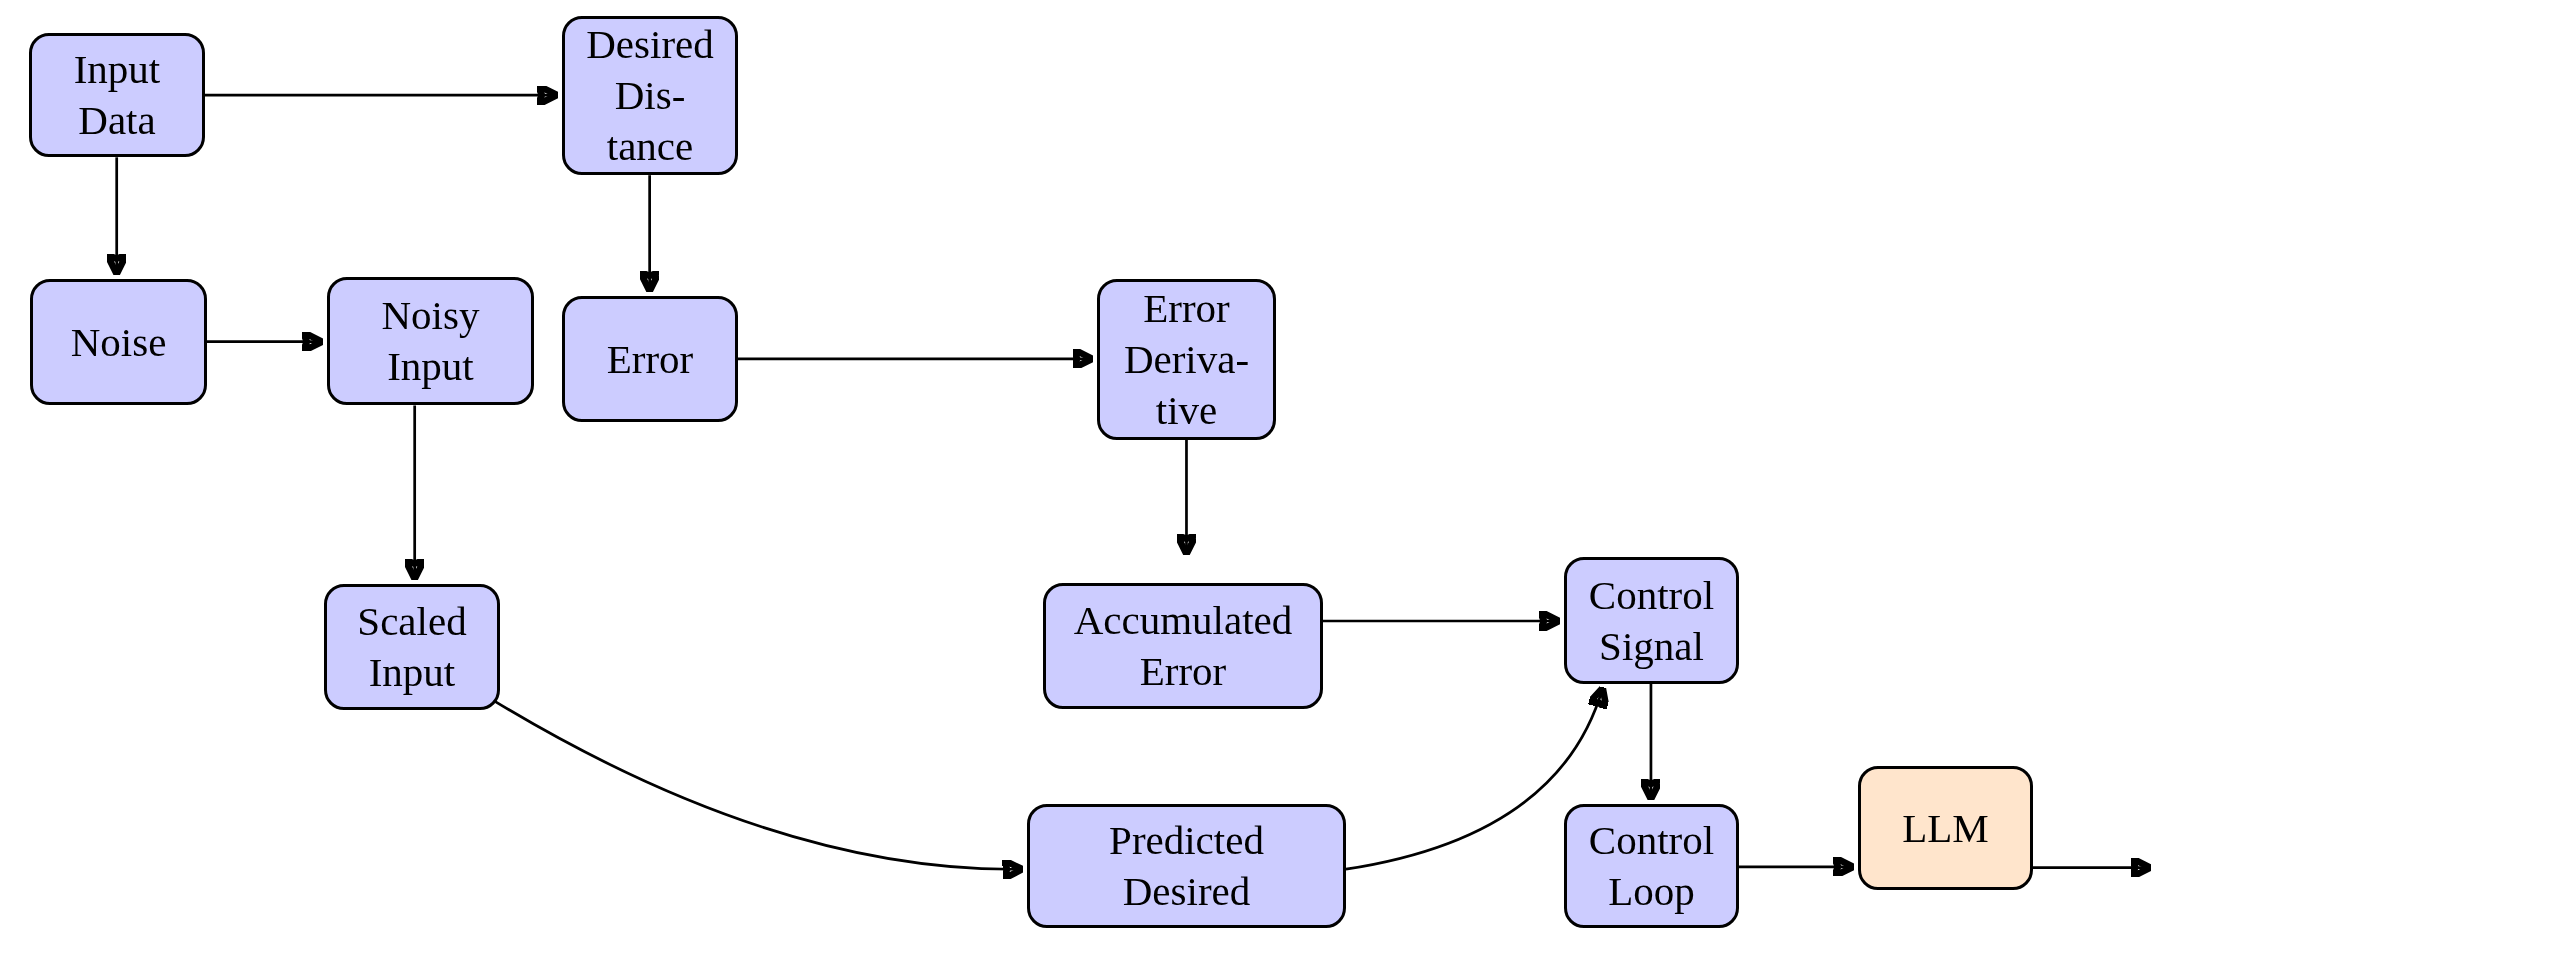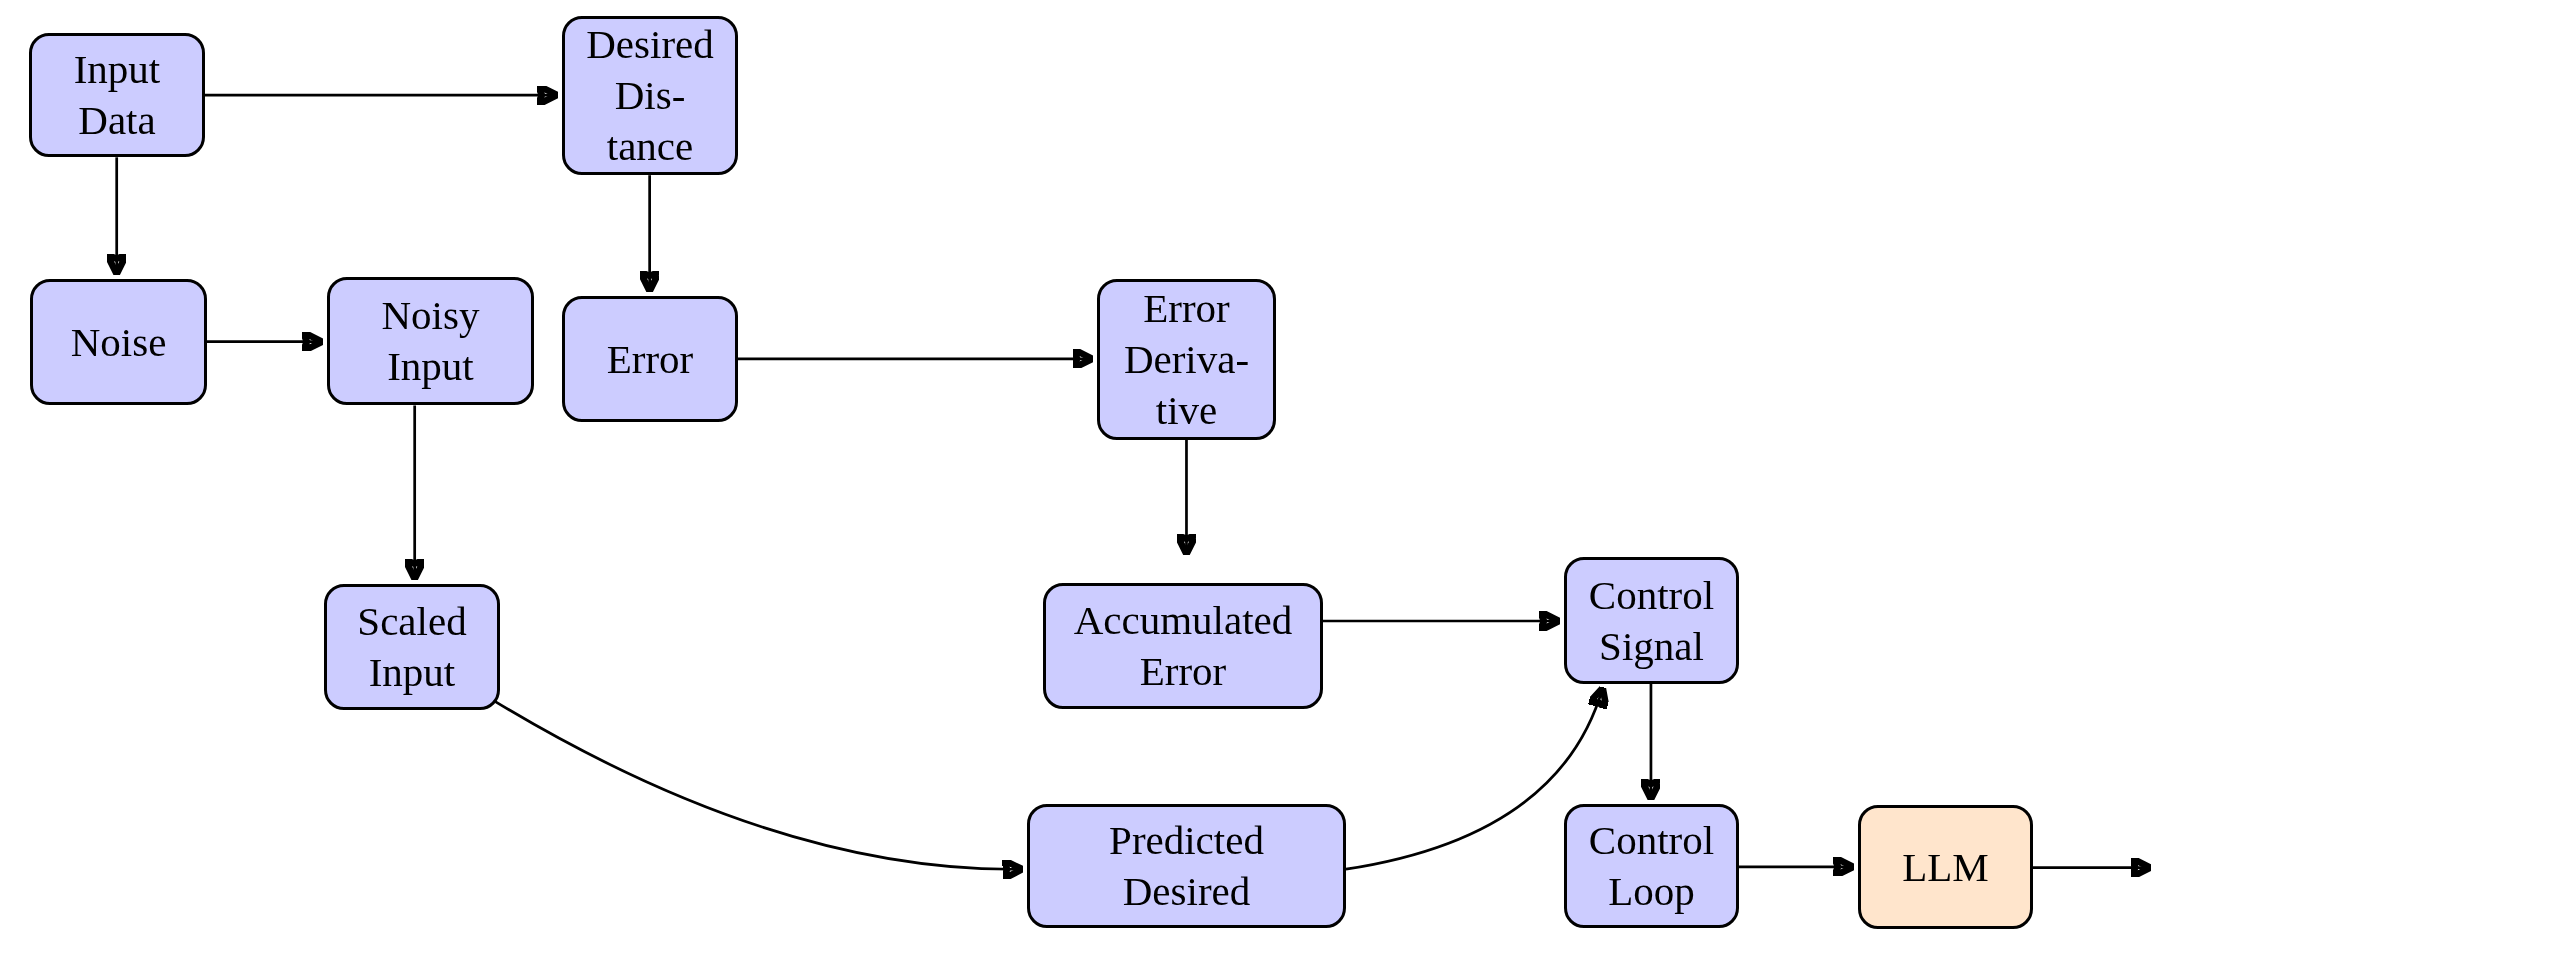--- a/index.html
+++ b/index.html
@@ -85,16 +85,16 @@
   <div class="node blue" style="left:1043px; top:583px;  width:280px; height:126px;">Accumulated
 Error</div>
   <div class="node blue" style="left:1564px; top:557px;  width:175px; height:127px;">Control
 Signal</div>
   <div class="node blue" style="left:324px;  top:584px;  width:176px; height:126px;">Scaled
 Input</div>
   <div class="node blue" style="left:1027px; top:804px; width:319px; height:124px;">Predicted
 Desired</div>
   <div class="node blue" style="left:1564px; top:804px; width:175px; height:124px;">Control
 Loop</div>
-  <div class="node orange" style="left:1858px; top:805px; width:175px; height:124px;">LLM</div>
+  <div class="node orange" style="left:1858px; top:766px; width:175px; height:124px;">LLM</div>
 
 </div>
 
 
 </body></html>

